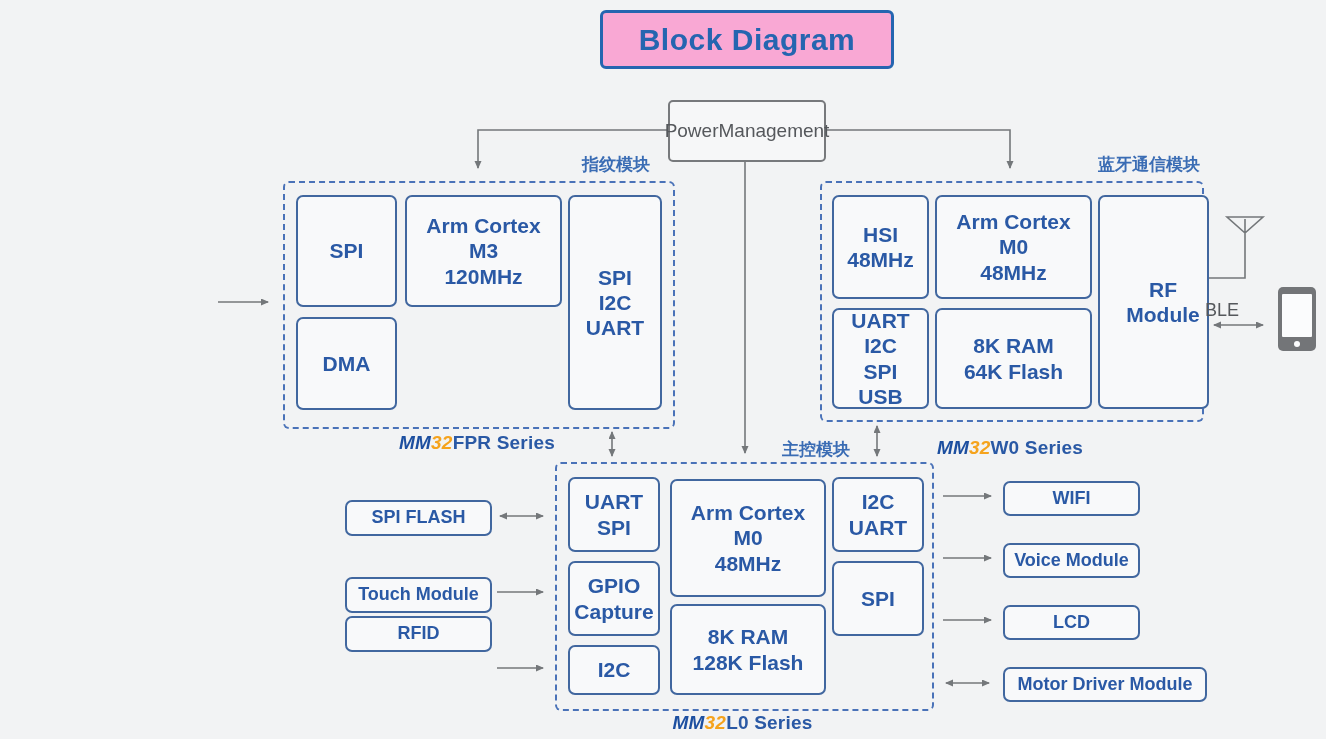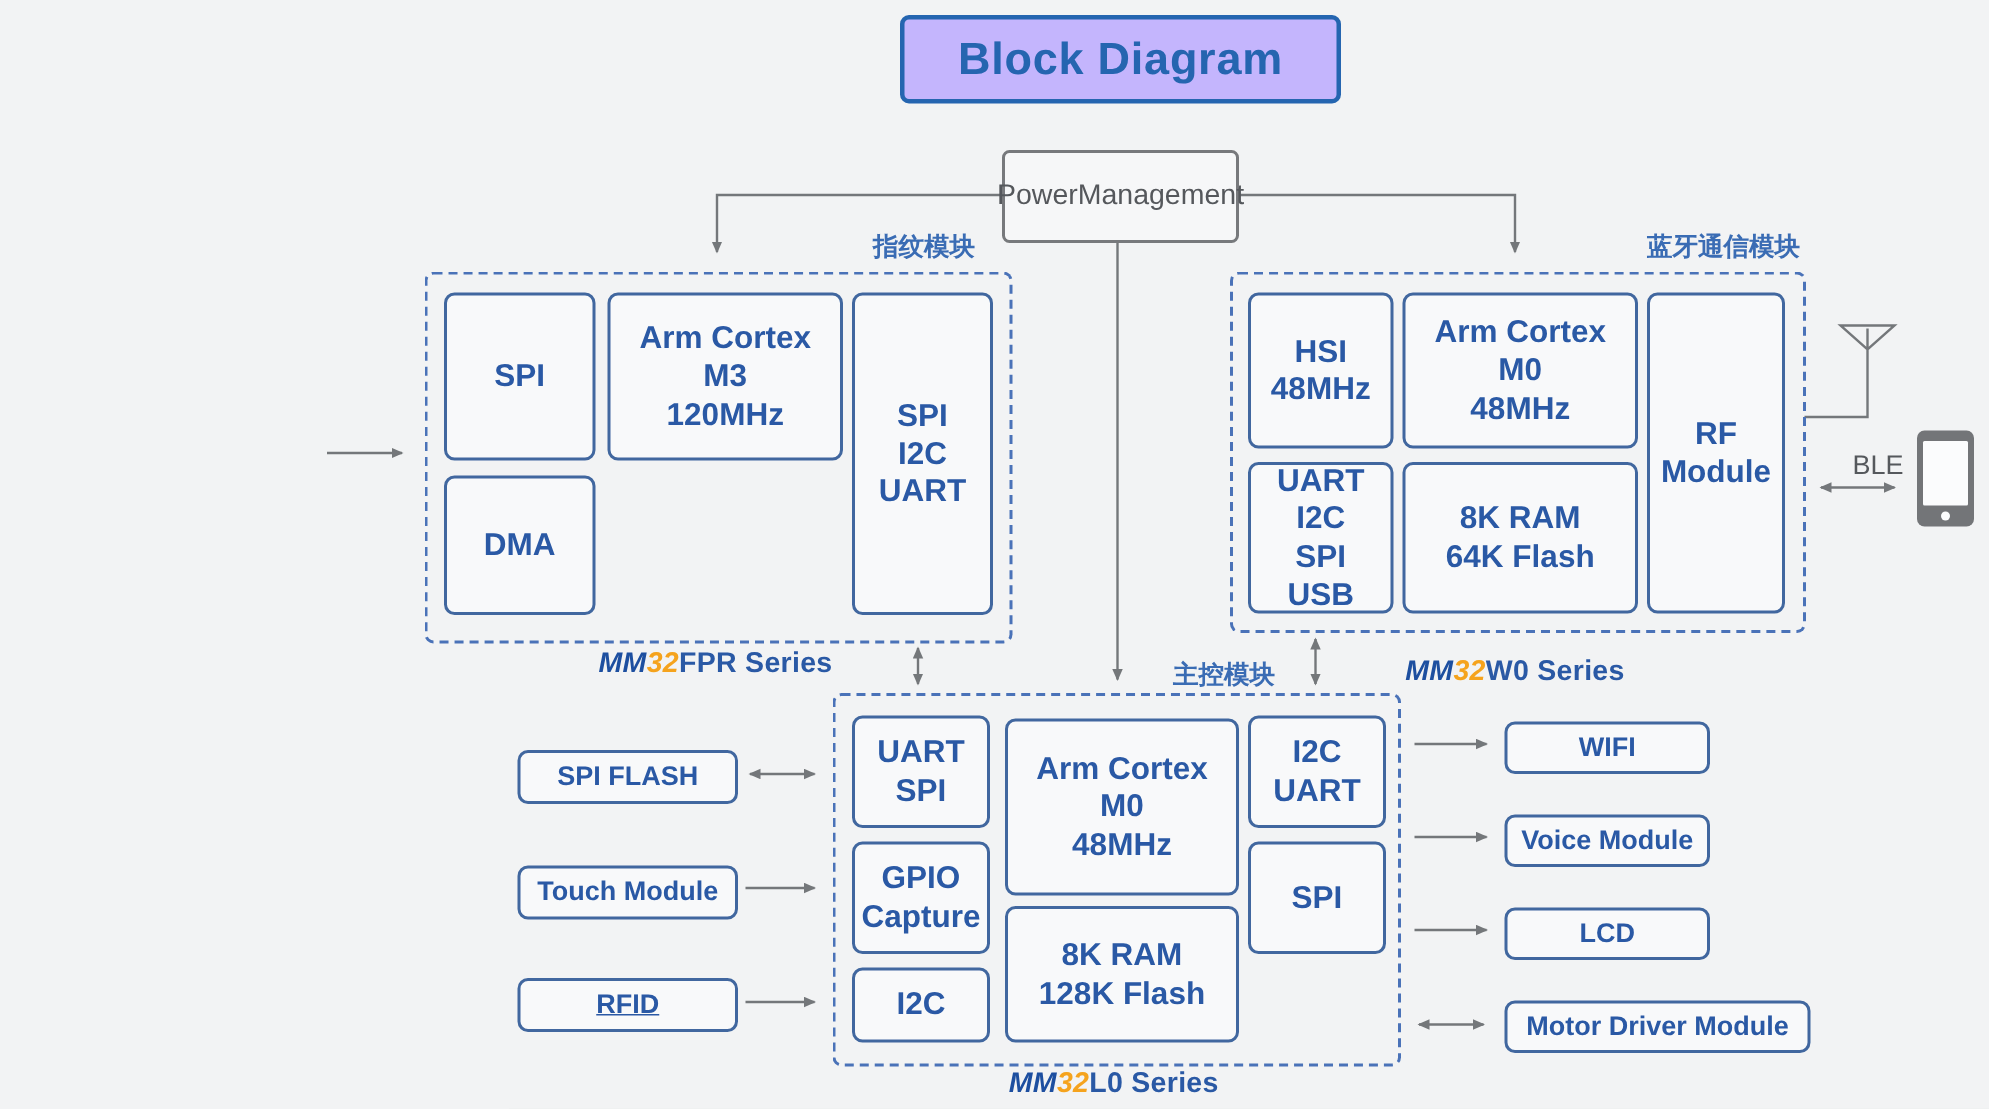--- a/index.html
+++ b/index.html
@@ -13,21 +13,21 @@
     background:#f2f3f4;
     overflow:hidden;
   }
   .connectors{
     position:absolute;left:0;top:0;width:1326px;height:739px;
     pointer-events:none;
   }
   
   .title-box{
     position:absolute;left:600px;top:10px;width:288px;height:53px;
-    border:3px solid #2565b0;border-radius:6px;background:#c4b5fd;
+    border:3px solid #2565b0;border-radius:6px;background:#f9a8d4;
     display:flex;align-items:center;justify-content:center;
   }
   .title-box span{
     color:#2565b0;font-size:30px;font-weight:600;letter-spacing:.5px;
   }
   
   .power-box{
     position:absolute;left:668px;top:100px;width:154px;height:58px;
     border:2px solid #77797c;border-radius:5px;background:#f6f7f8;
     display:flex;align-items:center;justify-content:center;
@@ -55,21 +55,21 @@
   
   .series{
     position:absolute;text-align:center;font-size:19px;font-weight:bold;
     color:#1d4fa0;letter-spacing:.2px;
   }
   .series .mm{font-style:italic;color:#1d4fa0;}
   .series .num{font-style:italic;color:#f5a31d;}
   .series .rest{color:#2a59a5;}
   
   .ble{
-    position:absolute;left:1205px;top:300px;width:64px;text-align:right;
+    position:absolute;left:1205px;top:300px;width:64px;text-align:left;
     color:#55585c;font-size:18px;
   }
   
   .phone{
     position:absolute;left:1278px;top:287px;width:38px;height:64px;
     background:#737578;border-radius:5px;
   }
   .phone .screen{
     position:absolute;left:4px;right:4px;top:7px;bottom:14px;
     background:#fbfcfd;border-radius:1px;
@@ -162,21 +162,21 @@
   <div class="chip" style="left:832px;top:308px;width:93px;height:97px;">
       <span class="ln">UART</span>
       <span class="ln">I2C</span>
       <span class="ln">SPI</span>
       <span class="ln">USB</span>
     </div>
   <div class="chip" style="left:935px;top:308px;width:153px;height:97px;">
       <span class="ln">8K RAM</span>
       <span class="ln">64K Flash</span>
     </div>
-  <div class="chip" style="left:1098px;top:195px;width:88px;height:210px;">
+  <div class="chip" style="left:1098px;top:195px;width:88px;height:210px;padding-left:19px;">
       <span class="ln">RF</span>
       <span class="ln">Module</span>
     </div>
   <div class="series" style="left:820px;top:437px;width:380px;">
     <span class="mm">MM</span><span class="num">32</span><span class="rest">W0 Series</span>
   </div>
 
   <div class="tag" style="left:755px;top:438px;width:95px;">主控模块</div>
   <div class="module" style="left:555px;top:462px;width:375px;height:245px;"></div>
   <div class="chip" style="left:568px;top:477px;width:88px;height:71px;">
@@ -209,21 +209,21 @@
   <div class="series" style="left:555px;top:712px;width:375px;">
     <span class="mm">MM</span><span class="num">32</span><span class="rest">L0 Series</span>
   </div>
 
   <div class="chip small" style="left:345px;top:500px;width:143px;height:32px;">
     <span>SPI FLASH</span>
   </div>
   <div class="chip small" style="left:345px;top:577px;width:143px;height:32px;">
     <span>Touch Module</span>
   </div>
-  <div class="chip small" style="left:345px;top:652px;width:143px;height:32px;text-decoration:underline;">
+  <div class="chip small" style="left:345px;top:616px;width:143px;height:32px;">
     <span>RFID</span>
   </div>
 
   <div class="chip small" style="left:1003px;top:481px;width:133px;height:31px;">
     <span>WIFI</span>
   </div>
   <div class="chip small" style="left:1003px;top:543px;width:133px;height:31px;">
     <span>Voice Module</span>
   </div>
   <div class="chip small" style="left:1003px;top:605px;width:133px;height:31px;">

